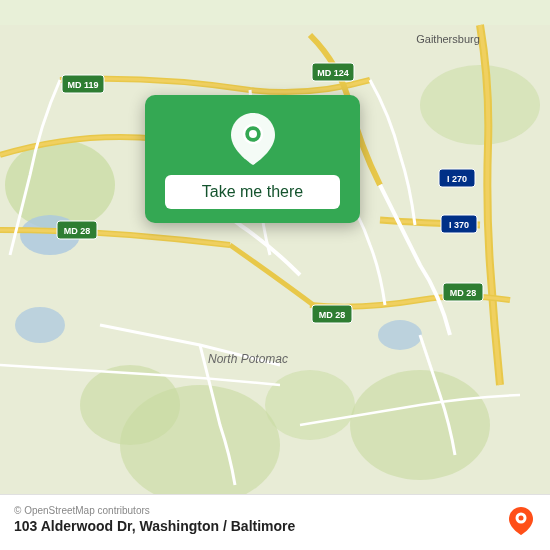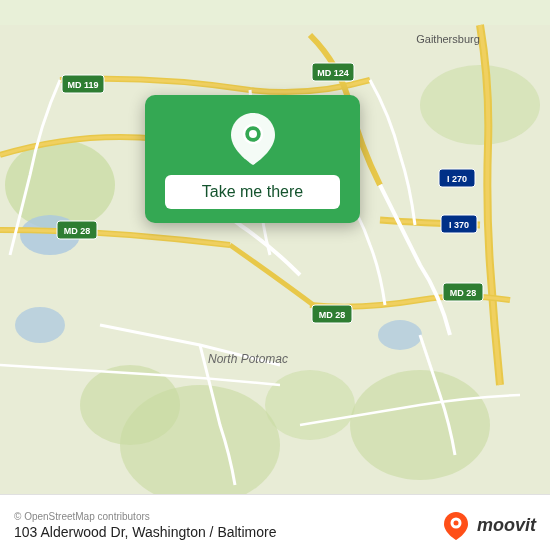--- a/index.html
+++ b/index.html
@@ -66,41 +66,41 @@
 
     
     #bottom-bar {
       position: absolute;
       bottom: 0;
       left: 0;
       width: 100%;
       background: white;
       border-top: 1px solid #e0e0e0;
       display: flex;
-      align-items: flex-end;
+      align-items: flex-start;
       justify-content: space-between;
       padding: 10px 14px;
       z-index: 20;
       height: 56px;
     }
 
     #bottom-left {
       display: flex;
       flex-direction: column;
     }
 
     #copyright-text {
       font-size: 10px;
       color: #888;
     }
 
     #address-text {
       font-size: 14px;
       color: #222;
-      font-weight: 400;
+      font-weight: 700;
       margin-top: 2px;
     }
 
     #moovit-logo {
       display: flex;
       align-items: center;
       gap: 6px;
     }
 
     #moovit-text {
@@ -210,16 +210,15 @@
       <span id="copyright-text">© OpenStreetMap contributors</span>
       <span id="address-text">103 Alderwood Dr, Washington / Baltimore</span>
     </div>
     <div id="moovit-logo">
 
       <svg width="30" height="30" viewBox="0 0 30 30" xmlns="http://www.w3.org/2000/svg">
         <path d="M15 2 C8.4 2 3 7.4 3 14 C3 23 15 30 15 30 C15 30 27 23 27 14 C27 7.4 21.6 2 15 2Z" fill="#ff4f18"></path>
         <circle cx="15" cy="13" r="5.5" fill="white"></circle>
         <circle cx="15" cy="13" r="2.5" fill="#ff4f18"></circle>
       </svg>
-      <span id="moovit-text">moovit</span>
     </div>
   </div>
 </div>
 
 </body></html>

